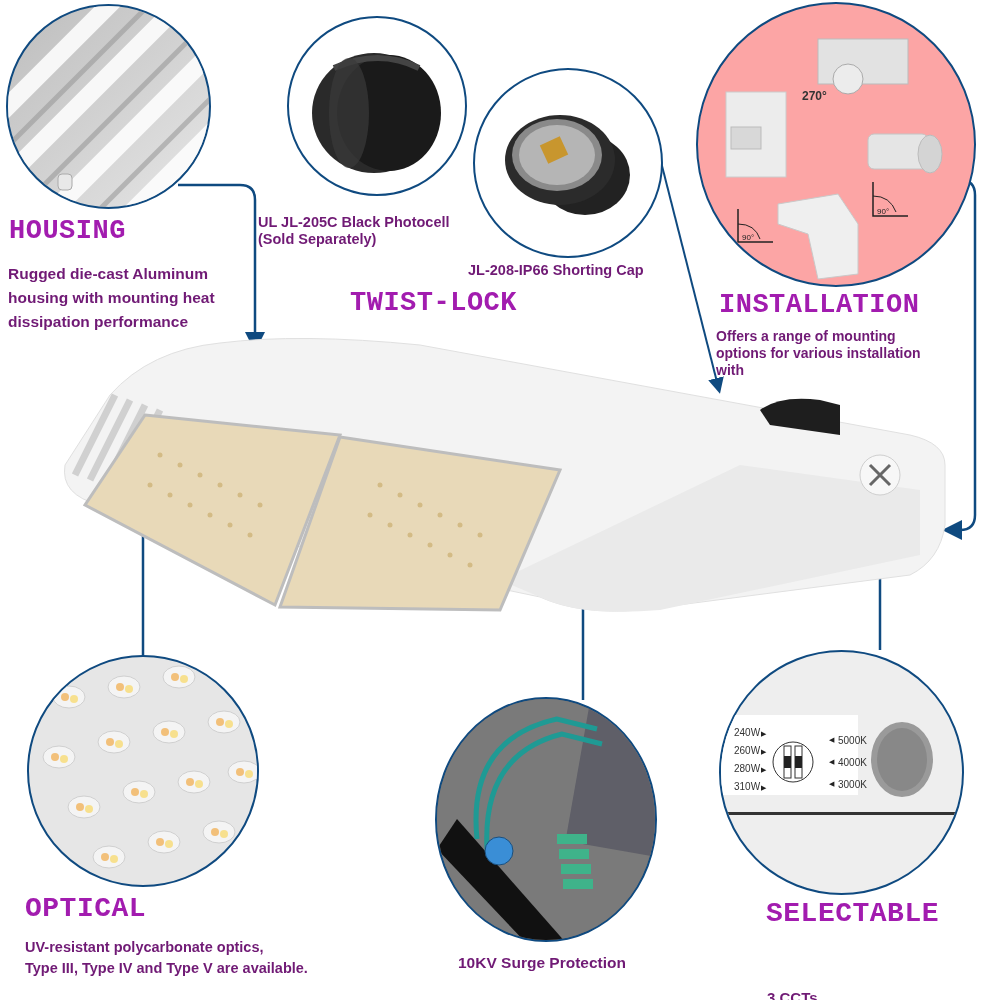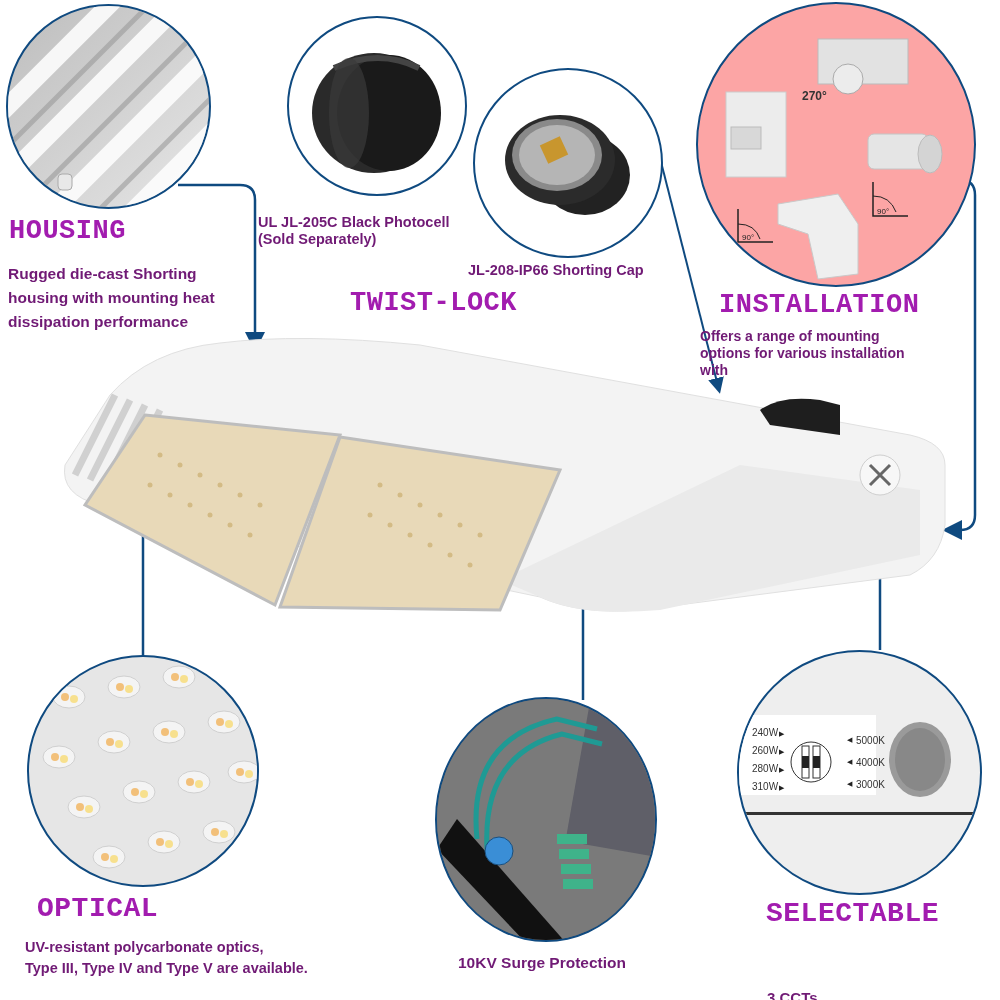--- a/index.html
+++ b/index.html
@@ -45,21 +45,21 @@
     <g stroke="#9a9a9a" stroke-width="5" fill="none" opacity="0.6">
       <path d="M-10,150 L150,-10"></path>
       <path d="M15,200 L200,15"></path>
       <path d="M55,240 L240,55"></path>
     </g>
     <rect x="50" y="168" width="14" height="16" rx="4" fill="#e8e8e8" stroke="#aaa"></rect>
   </svg>
 </div>
 <div class="heading" style="left:9px;top:216px;font-size:27px;">HOUSING</div>
 <div class="body-text" style="left:8px;top:262px;font-size:15.5px;line-height:24px;">
-  <div>Rugged die-cast Shorting</div>
+  <div>Rugged die-cast Aluminum</div>
   <div>housing with mounting heat</div>
   <div>dissipation performance</div>
 </div>
 
 <div class="circle" style="left:287px;top:16px;width:180px;height:180px;background:#ffffff;">
   <svg width="180" height="180">
     <ellipse cx="85" cy="95" rx="62" ry="60" fill="#2a2a2a"></ellipse>
     <ellipse cx="100" cy="95" rx="52" ry="58" fill="#1a1a1a"></ellipse>
     <path d="M45,50 Q90,30 130,50" stroke="#444" stroke-width="6" fill="none"></path>
     <ellipse cx="60" cy="95" rx="20" ry="55" fill="#3a3a3a" opacity="0.7"></ellipse>
@@ -99,21 +99,21 @@
     <path d="M175,192 Q192,192 198,208" stroke="#222" stroke-width="1" fill="none"></path>
     <text x="179" y="210" font-family="Liberation Sans, sans-serif" font-size="8" fill="#222">90°</text>
 
     <path d="M80,200 L140,190 L160,220 L160,270 L120,275 L110,230 L80,220 z" fill="#efefef" stroke="#c9c9c9"></path>
     <path d="M40,205 L40,238 L75,238" stroke="#222" stroke-width="1.5" fill="none"></path>
     <path d="M40,220 Q57,220 62,235" stroke="#222" stroke-width="1" fill="none"></path>
     <text x="44" y="236" font-family="Liberation Sans, sans-serif" font-size="8" fill="#222">90°</text>
   </svg>
 </div>
 <div class="heading" style="left:719px;top:290px;font-size:27px;">INSTALLATION</div>
-<div class="body-text" style="left:700px;top:328px;font-size:14px;line-height:17px;">
+<div class="body-text" style="left:716px;top:328px;font-size:14px;line-height:17px;">
   <div>Offers a range of mounting</div>
   <div>options for various installation</div>
   <div>with</div>
 </div>
 
 <svg class="abs" style="left:40px;top:325px;" width="920" height="300">
 
   <path d="M180,18 Q260,8 380,20 L870,110 Q905,118 905,140 L905,200 Q900,235 870,250 L600,285 Q540,290 500,272 L60,180 Q20,170 25,140 L70,70 Q110,25 180,18 z" fill="#f3f3f3" stroke="#e0e0e0"></path>
 
   <path d="M460,255 L700,140 L880,165 L880,230 L620,285 Q540,292 500,272 z" fill="#eaeaea"></path>
@@ -207,21 +207,21 @@
       <circle cx="60" cy="152" r="4"></circle>
         <circle cx="115" cy="137" r="4"></circle>
         <circle cx="170" cy="127" r="4"></circle>
         <circle cx="220" cy="117" r="4"></circle>
       <circle cx="85" cy="202" r="4"></circle>
         <circle cx="140" cy="187" r="4"></circle>
         <circle cx="195" cy="177" r="4"></circle>
     </g>
   </svg>
 </div>
-<div class="heading" style="left:25px;top:893px;font-size:28px;margin-left:12px;">OPTICAL</div>
+<div class="heading" style="left:25px;top:893px;font-size:28px;">OPTICAL</div>
 <div class="body-text" style="left:25px;top:937px;font-size:14.5px;line-height:21px;">
   <div>UV-resistant polycarbonate optics,</div>
   <div>Type III, Type IV and Type V are available.</div>
 </div>
 
 <div class="circle" style="left:435px;top:697px;width:222px;height:245px;background:#6a6a6a;">
   <svg width="222" height="245">
     <rect x="0" y="0" width="222" height="245" fill="#7a7a7a"></rect>
     <rect x="140" y="10" width="90" height="140" fill="#5f5f68" transform="rotate(10 180 80)"></rect>
     <path d="M40,140 Q30,40 120,20 L160,30" stroke="#1f9a94" stroke-width="5" fill="none"></path>
@@ -231,21 +231,21 @@
     <g fill="#3fb38a">
       <rect x="120" y="135" width="30" height="10"></rect>
         <rect x="122" y="150" width="30" height="10"></rect>
         <rect x="124" y="165" width="30" height="10"></rect>
         <rect x="126" y="180" width="30" height="10"></rect>
     </g>
   </svg>
 </div>
 <div class="body-text" style="left:458px;top:954px;font-size:15.5px;">10KV Surge Protection</div>
 
-<div class="circle" style="left:737px;top:650px;width:245px;height:245px;background:#eeeeee;">
+<div class="circle" style="left:719px;top:650px;width:245px;height:245px;background:#eeeeee;">
   <div class="abs" style="left:-3px;top:63px;width:140px;height:80px;background:#ffffff;"></div>
   <div class="switch-label" style="left:13px;top:75px;">240W</div>
   <div class="switch-label" style="left:13px;top:93px;">260W</div>
   <div class="switch-label" style="left:13px;top:111px;text-align:right;">280W</div>
   <div class="switch-label" style="left:13px;top:129px;">310W</div>
   <svg class="abs" style="left:40px;top:70px;" width="90" height="75">
     <text x="0" y="14" font-size="7" fill="#222">▶</text>
     <text x="0" y="32" font-size="7" fill="#222">▶</text>
     <text x="0" y="50" font-size="7" fill="#222">▶</text>
     <text x="0" y="68" font-size="7" fill="#222">▶</text>

